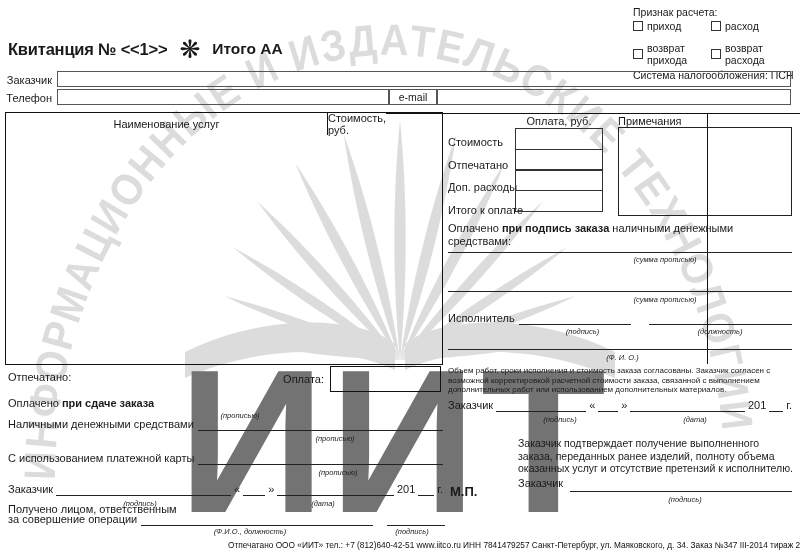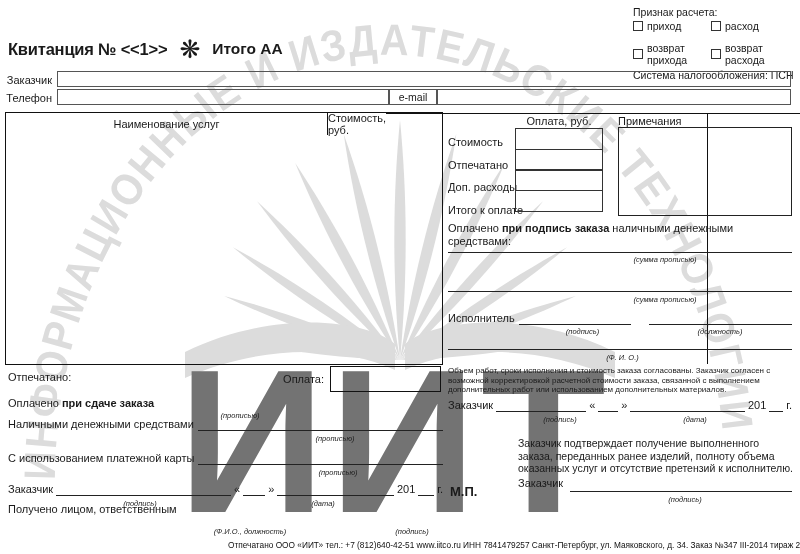--- a/index.html
+++ b/index.html
@@ -252,20 +252,26 @@
     <span>»</span>
     <span class="fill" style="flex:1"></span>
     <span>201</span>
     <span class="fill" style="width:16px"></span>
     <span>г.</span>
   </div>
   <div class="abs z1 hint l-cust-sig">(подпись)</div>
   <div class="abs z1 hint l-cust-date">(дата)</div>
 
   <div class="abs z1 l-recv1">Получено лицом, ответственным</div>
+  <div class="abs z1 fillrow l-recv2">
+    <span>за совершение операции</span>
+    <span class="fill" style="flex:1"></span>
+    <span class="gap"></span>
+    <span class="fill short"></span>
+  </div>
   <div class="abs z1 hint l-recv-fio">(Ф.И.О., должность)</div>
   <div class="abs z1 hint l-recv-sig">(подпись)</div>
 
   <div class="abs z1 r-pay-hdr">Оплата, руб.</div>
   <div class="abs z1 r-notes-hdr">Примечания</div>
   <div class="abs z1 r-pay-lbl" style="top:136px">Стоимость</div>
   <div class="abs z1 r-pay-lbl" style="top:159px">Отпечатано</div>
   <div class="abs z1 r-pay-lbl" style="top:181px">Доп. расходы</div>
   <div class="abs z1 r-pay-lbl" style="top:204px">Итого к оплате</div>
   <div class="abs z1 r-pay-boxes">

